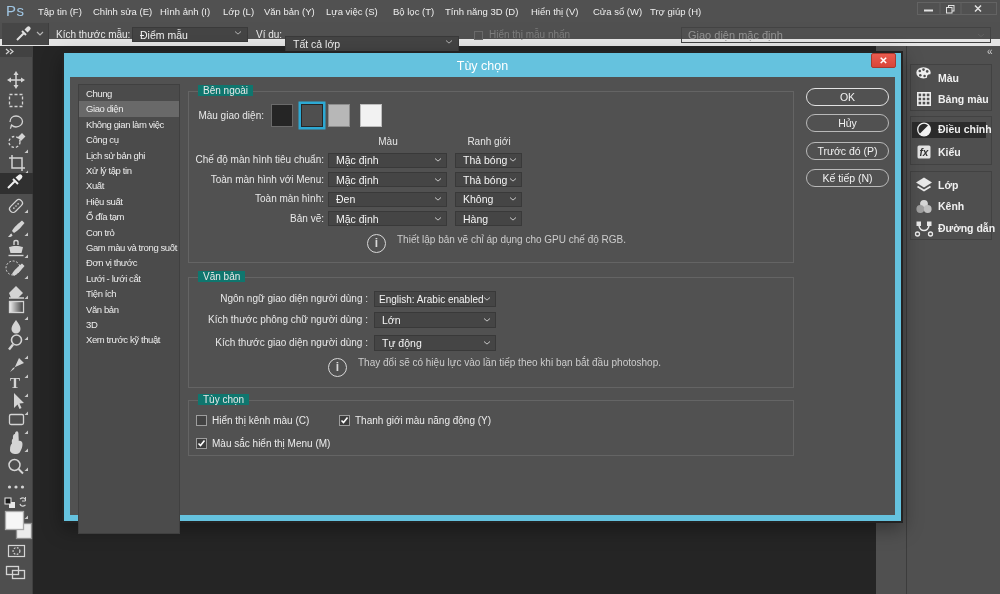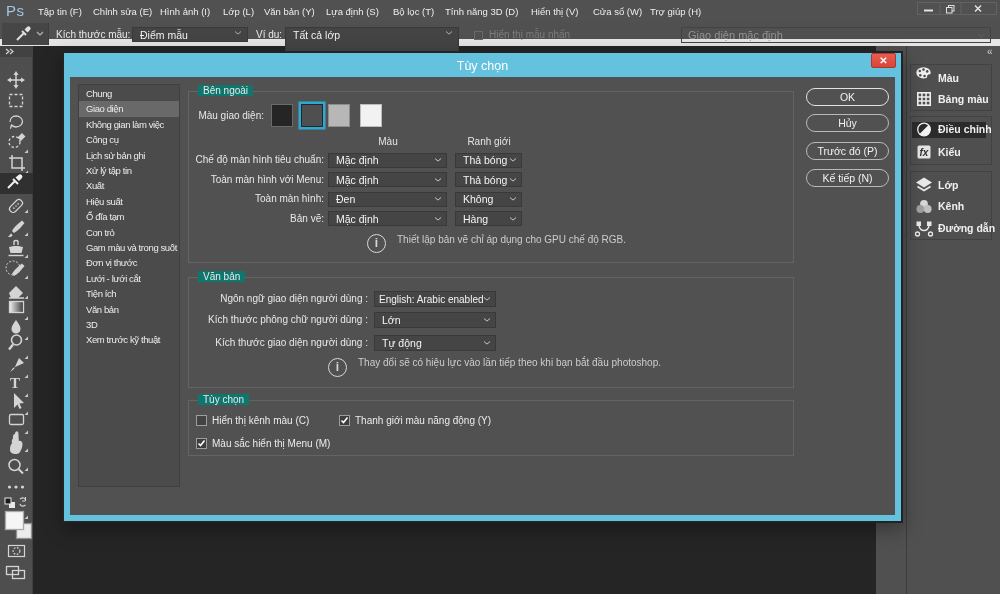--- a/index.html
+++ b/index.html
@@ -14,21 +14,21 @@
 #toolbar{left:0;top:46px;width:33px;height:548px;background:#4e4e4e;border-right:1px solid #404040}
 #tbhead{position:absolute;left:0;top:0;width:33px;height:11px;background:#424242}
 #rightcol{left:876px;top:46px;width:124px;height:548px;background:#505050}
 #pdivider{position:absolute;left:30px;top:0;width:1px;height:548px;background:#3c3c3c}
 .pbox{position:absolute;left:34px;width:82px;background:#4f4f4f;border:1px solid #424242}
 .ptxt{position:absolute;left:62px;font-size:10.5px;font-weight:bold;color:#f0f0f0;white-space:nowrap}
 #dialog{left:62px;top:51px;width:841px;height:472px;background:#65c2de;box-shadow:0 6px 18px rgba(0,0,0,.35)}
 #dtitle{position:absolute;left:0;top:8px;width:100%;text-align:center;font-size:12.5px;color:#fff}
 #dclose{position:absolute;left:809px;top:1.5px;width:25px;height:15px;border-radius:2px;background:linear-gradient(#ea5b4e,#d8453a);border:1px solid #a83a30;color:#fff;font-size:10px;font-weight:bold;text-align:center;line-height:13px}
 #dbody{position:absolute;left:8px;top:26px;width:825px;height:438px;background:#515151}
-#sidebar{position:absolute;left:16px;top:33px;width:102px;height:403px;background:#4b4b4b;border:1px solid #404040;overflow:hidden}
+#sidebar{position:absolute;left:16px;top:33px;width:102px;height:450px;background:#4b4b4b;border:1px solid #404040;overflow:hidden}
 .si{position:absolute;left:0;width:100%;height:15.4px;font-size:9.5px;letter-spacing:-0.4px;color:#ececec;line-height:15.4px;padding-left:7px;white-space:nowrap}
 .gbox{position:absolute;left:126px;width:606px;border:1px solid #646464}
 .glab{position:absolute;font-size:10px;color:#e8e8e8;background:#0f766e;padding:0 5px;white-space:nowrap}
 .lb{position:absolute;font-size:10px;color:#e8e8e8;text-align:right;white-space:nowrap}
 .dd{position:absolute;background:#454545;border:1px solid #393939;font-size:10.5px;color:#f4f4f4;white-space:nowrap;overflow:hidden}
 .dd span{position:absolute;left:7px;top:50%;transform:translateY(-50%)}
 .chev{position:absolute;right:4px;top:50%;transform:translateY(-50%)}
 .btn{position:absolute;left:744px;width:83px;height:18px;border:1px solid #b9b9b9;border-radius:9px;color:#f2f2f2;font-size:10.5px;text-align:center;line-height:16px}
 .info{position:absolute;width:19px;height:19px;border:1.6px solid #d8d8d8;border-radius:50%;color:#d8d8d8;font-size:12px;text-align:center;line-height:16px;font-weight:bold}
 .itxt{position:absolute;font-size:10px;color:#cdcdcd;white-space:nowrap}
@@ -38,21 +38,21 @@
 .hdr{position:absolute;font-size:10px;color:#e4e4e4;text-align:center;width:60px}
 </style></head>
 <body>
 <div class="ab" id="menubar">
  <div id="pslogo">Ps</div>
  <div class="mi" style="left:38px">Tập tin (F)</div>
  <div class="mi" style="left:93px">Chỉnh sửa (E)</div>
  <div class="mi" style="left:160px">Hình ảnh (I)</div>
  <div class="mi" style="left:223px">Lớp (L)</div>
  <div class="mi" style="left:264px">Văn bản (Y)</div>
- <div class="mi" style="left:326px">Lựa định (S)</div>
+ <div class="mi" style="left:326px">Lựa việc (S)</div>
  <div class="mi" style="left:393px">Bộ lọc (T)</div>
  <div class="mi" style="left:445px">Tính năng 3D (D)</div>
  <div class="mi" style="left:531px">Hiển thị (V)</div>
  <div class="mi" style="left:593px">Cửa sổ (W)</div>
  <div class="mi" style="left:650px">Trợ giúp (H)</div>
  <svg class="ab" style="left:917px;top:2px" width="80" height="13" viewBox="0 0 80 13">
   <rect x="0.5" y="0.5" width="79" height="12" fill="none" stroke="#636363"></rect>
   <line x1="23" y1="0" x2="23" y2="13" stroke="#636363"></line>
   <line x1="44" y1="0" x2="44" y2="13" stroke="#636363"></line>
   <rect x="7" y="7.5" width="9" height="2" fill="#e2e2e2"></rect>
@@ -69,21 +69,21 @@
   <path d="M23 7 L26 10 L29 7" stroke="#b5b5b5" stroke-width="1.2" fill="none"></path>
  </svg>
  <div class="ol" style="left:56px;top:7px">Kích thước mẫu:</div>
  <div class="dd0" style="left:132px;top:5px;width:116px;height:15px">
       <span style="position:absolute;left:7px;top:1px">Điểm mẫu</span>
       <svg class="chev" width="8" height="5" style="position:absolute;right:5px;top:5px">
         <path d="M1 1 L4 3.6 L7 1" stroke="#b0b0b0" fill="none"></path>
       </svg>
     </div>
  <div class="ol" style="left:256px;top:7px">Ví dụ:</div>
- <div class="dd0" style="left:285px;top:5px;width:174px;height:26px">
+ <div class="dd0" style="left:285px;top:14px;width:174px;height:26px">
       <span style="position:absolute;left:7px;top:1px">Tất cả lớp</span>
       <svg class="chev" width="8" height="5" style="position:absolute;right:5px;top:5px">
         <path d="M1 1 L4 3.6 L7 1" stroke="#b0b0b0" fill="none"></path>
       </svg>
     </div>
  <div class="ab" style="left:474px;top:9px;width:9px;height:9px;border:1px solid #6a6a6a"></div>
  <div class="ol" style="left:489px;top:7px;color:#7d7d7d">Hiển thị mẫu nhấn</div>
  <div class="ab" style="left:681px;top:5px;width:310px;height:16px;border:1px solid #434343;color:#949494;font-size:11px">
       <span style="position:absolute;left:6px;top:1px">Giao diện mặc định</span>
       <svg width="8" height="5" style="position:absolute;right:5px;top:5px">

